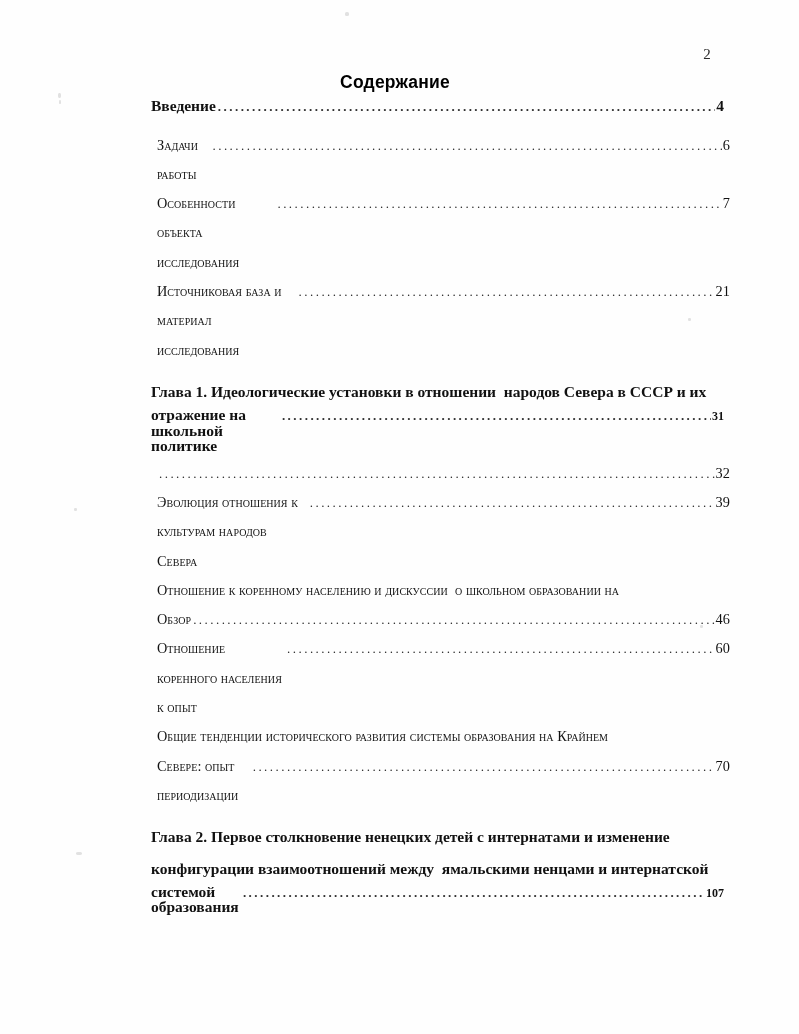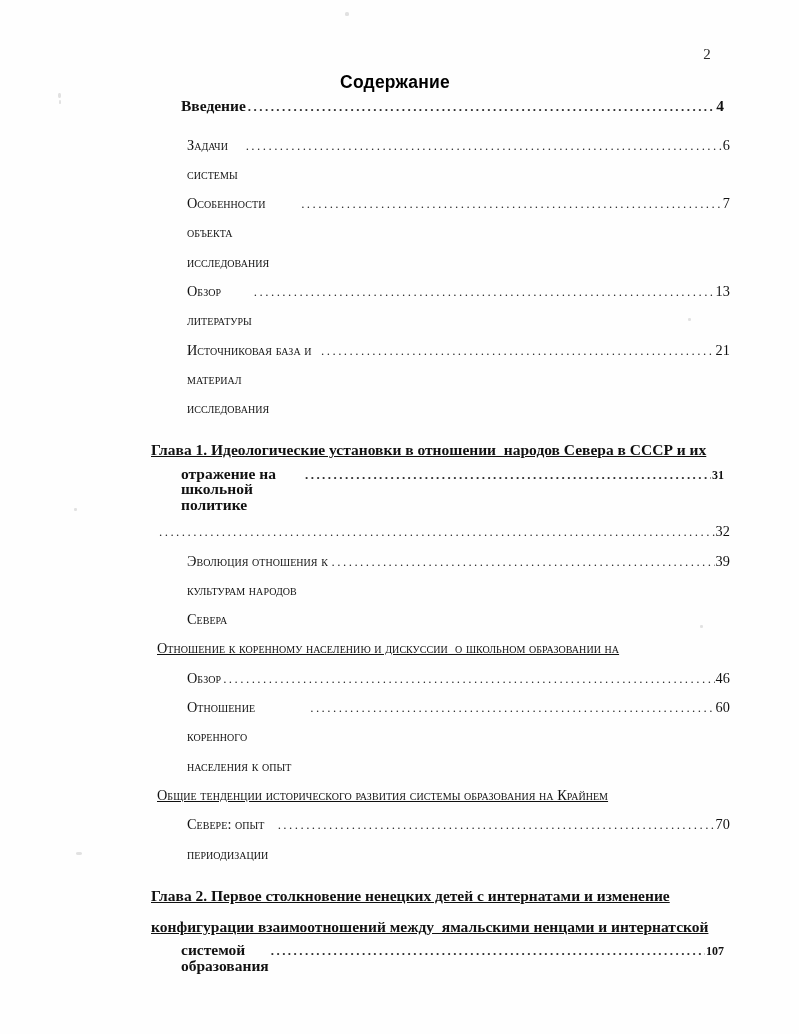--- a/index.html
+++ b/index.html
@@ -67,21 +67,20 @@
   
   .entry {
     display: flex;
     align-items: baseline;
     width: 100%;
     line-height: 1.0;
   }
   .entry .txt {
     white-space: pre-wrap;
     flex: 0 1 auto;
-    margin-left: 30px;
   }
   .entry .leader {
     flex: 1 1 auto;
     min-width: 0;
     overflow: hidden;
     white-space: nowrap;
     margin: 0 1px 0 2px;
     color: #2e2e2e;
   }
   .entry .leader::before {
@@ -90,21 +89,20 @@
     font-size: 13px;
   }
   .entry .pg {
     flex: 0 0 auto;
     text-align: right;
     white-space: nowrap;
   }
   
   .contline {
     white-space: pre-wrap;
-    text-decoration: underline;
   }
 
   
   .lvl0 {
     font-weight: bold;
     font-size: 15.5px;
     margin-left: 0px;
   }
   .lvl0 .pg { font-weight: bold; font-size: 15.5px; }
 
@@ -158,33 +156,28 @@
         <span class="txt">Введение</span>
         <span class="leader"></span>
         <span class="pg">4</span>
       </div>
     </div>
 
     <div class="sp-lg"></div>
 
     <div class="grp wide">
       <div class="entry lvl1">
-        <span class="txt">Задачи системы</span>
+        <span class="txt">Задачи работы</span>
         <span class="leader"></span>
         <span class="pg">6</span>
       </div>
       <div class="entry lvl1">
         <span class="txt">Особенности объекта исследования</span>
         <span class="leader"></span>
         <span class="pg">7</span>
-      </div>
-      <div class="entry lvl1">
-        <span class="txt">Обзор литературы</span>
-        <span class="leader"></span>
-        <span class="pg">13</span>
       </div>
       <div class="entry lvl1">
         <span class="txt">Источниковая база и материал исследования</span>
         <span class="leader"></span>
         <span class="pg">21</span>
       </div>
     </div>
 
     <div class="sp-md"></div>
 

